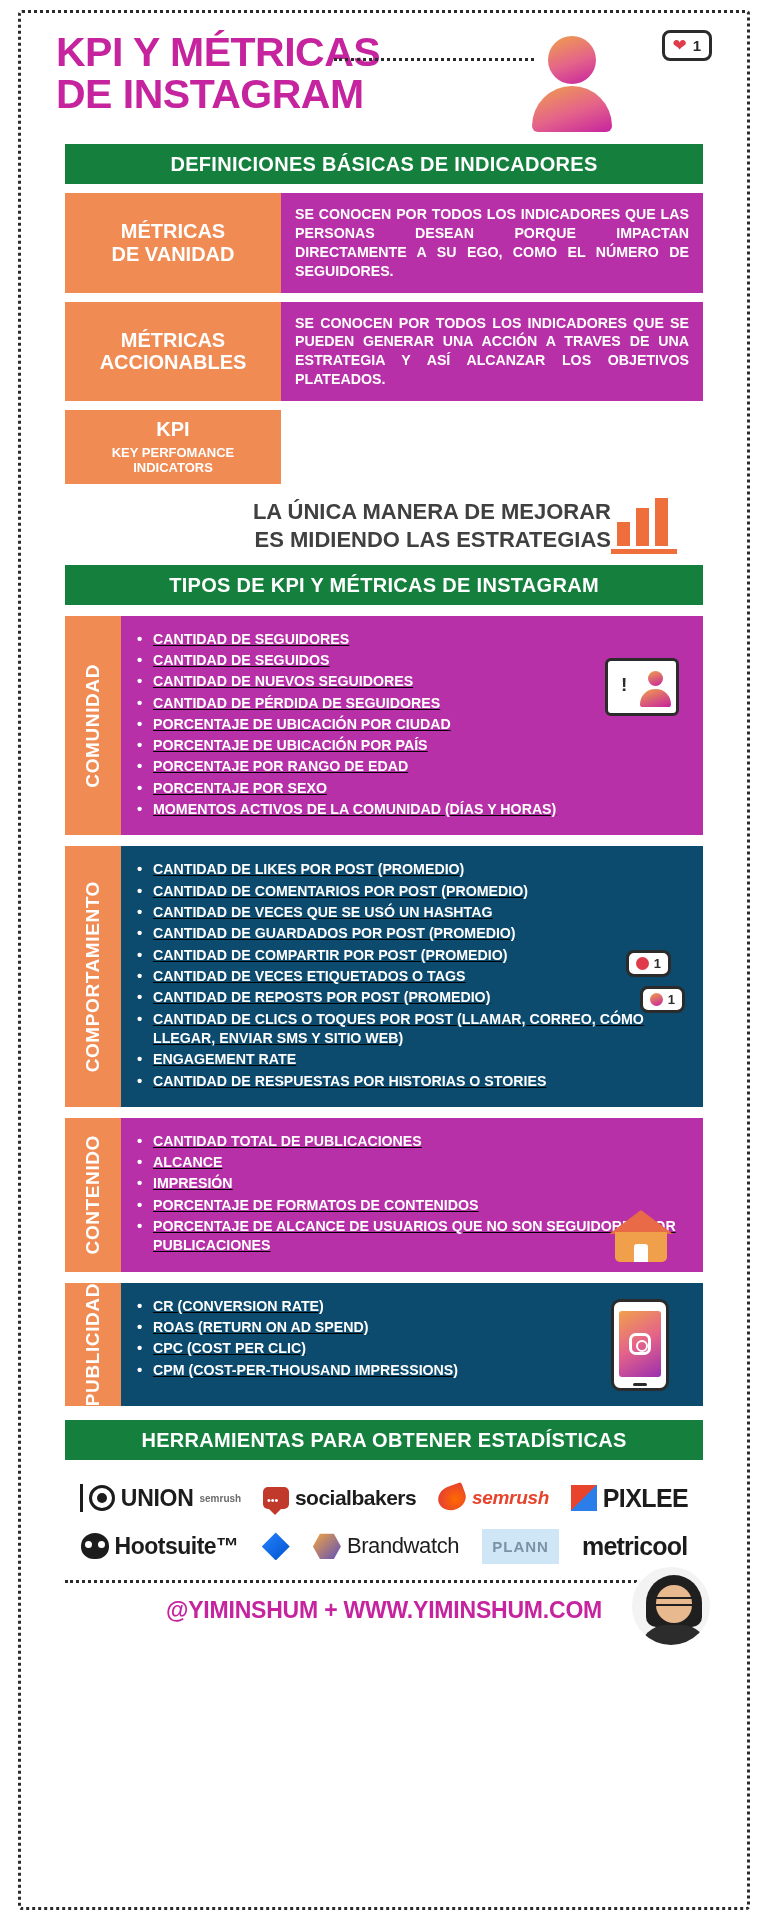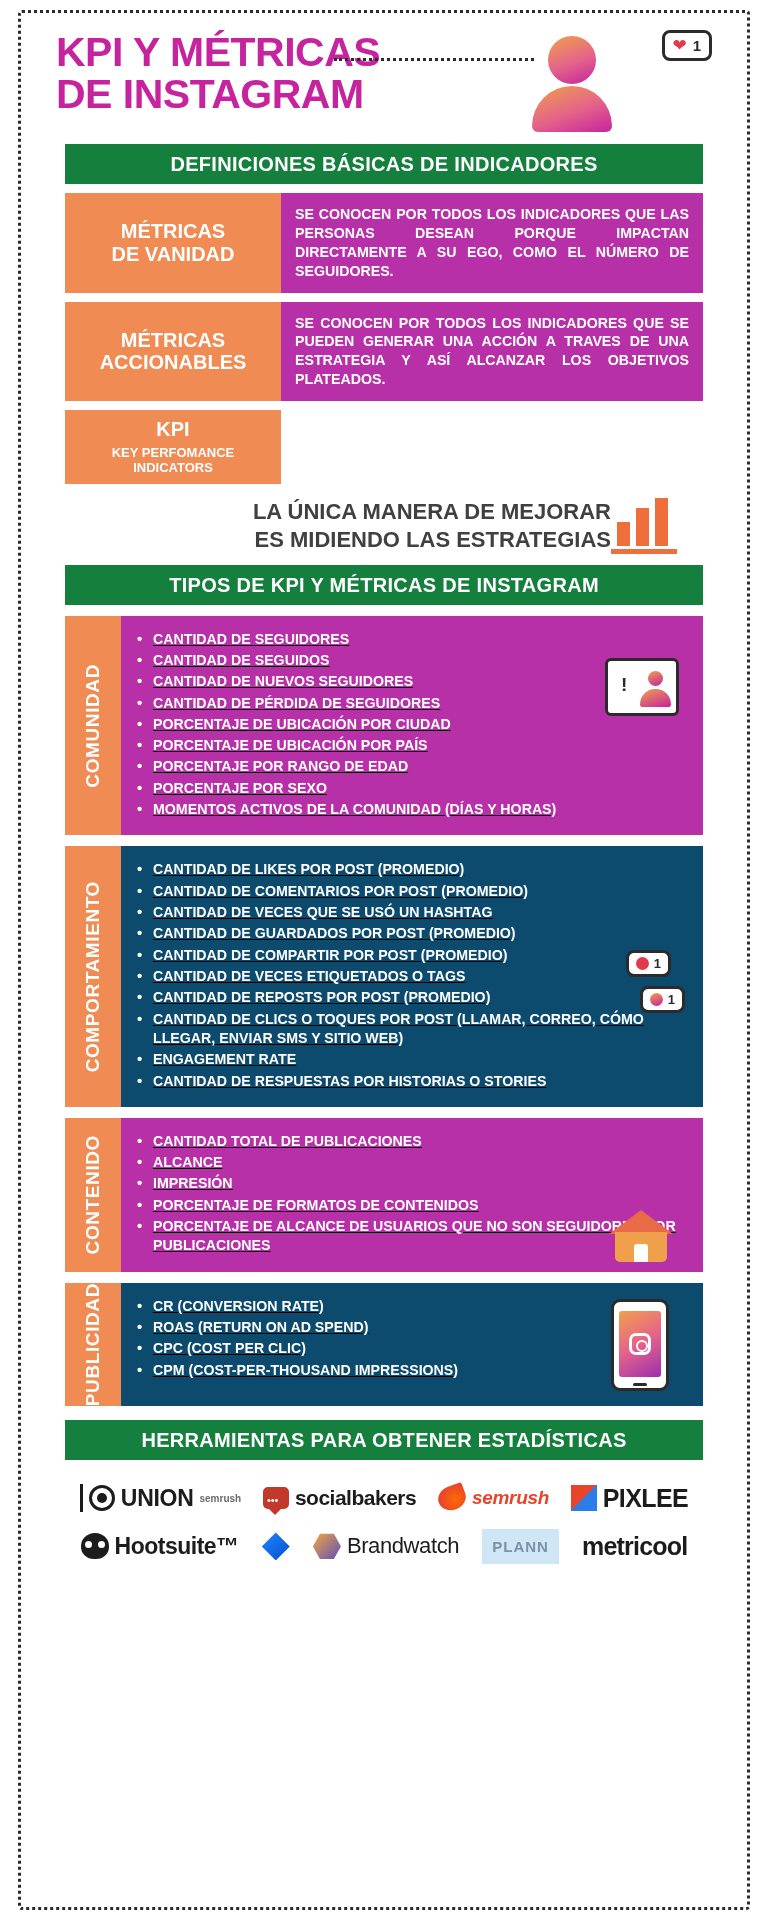--- a/index.html
+++ b/index.html
@@ -604,15 +604,25 @@
         </div>
         <div class="tool">
           <span class="plann-box">PLANN</span>
         </div>
         <div class="tool">
           <span class="metricool">metricool</span>
         </div>
       </div>
     </div>
 
+    <div class="footer">
+      <div class="dots-line"></div>
+      <div class="handle">@YIMINSHUM + WWW.YIMINSHUM.COM</div>
+      <div class="footer-avatar">
+        <span class="hair"></span>
+        <span class="face"></span>
+        <span class="glasses"></span>
+        <span class="shoulders"></span>
+      </div>
+    </div>
 
   </div>
 </div>
 
 </body></html>

